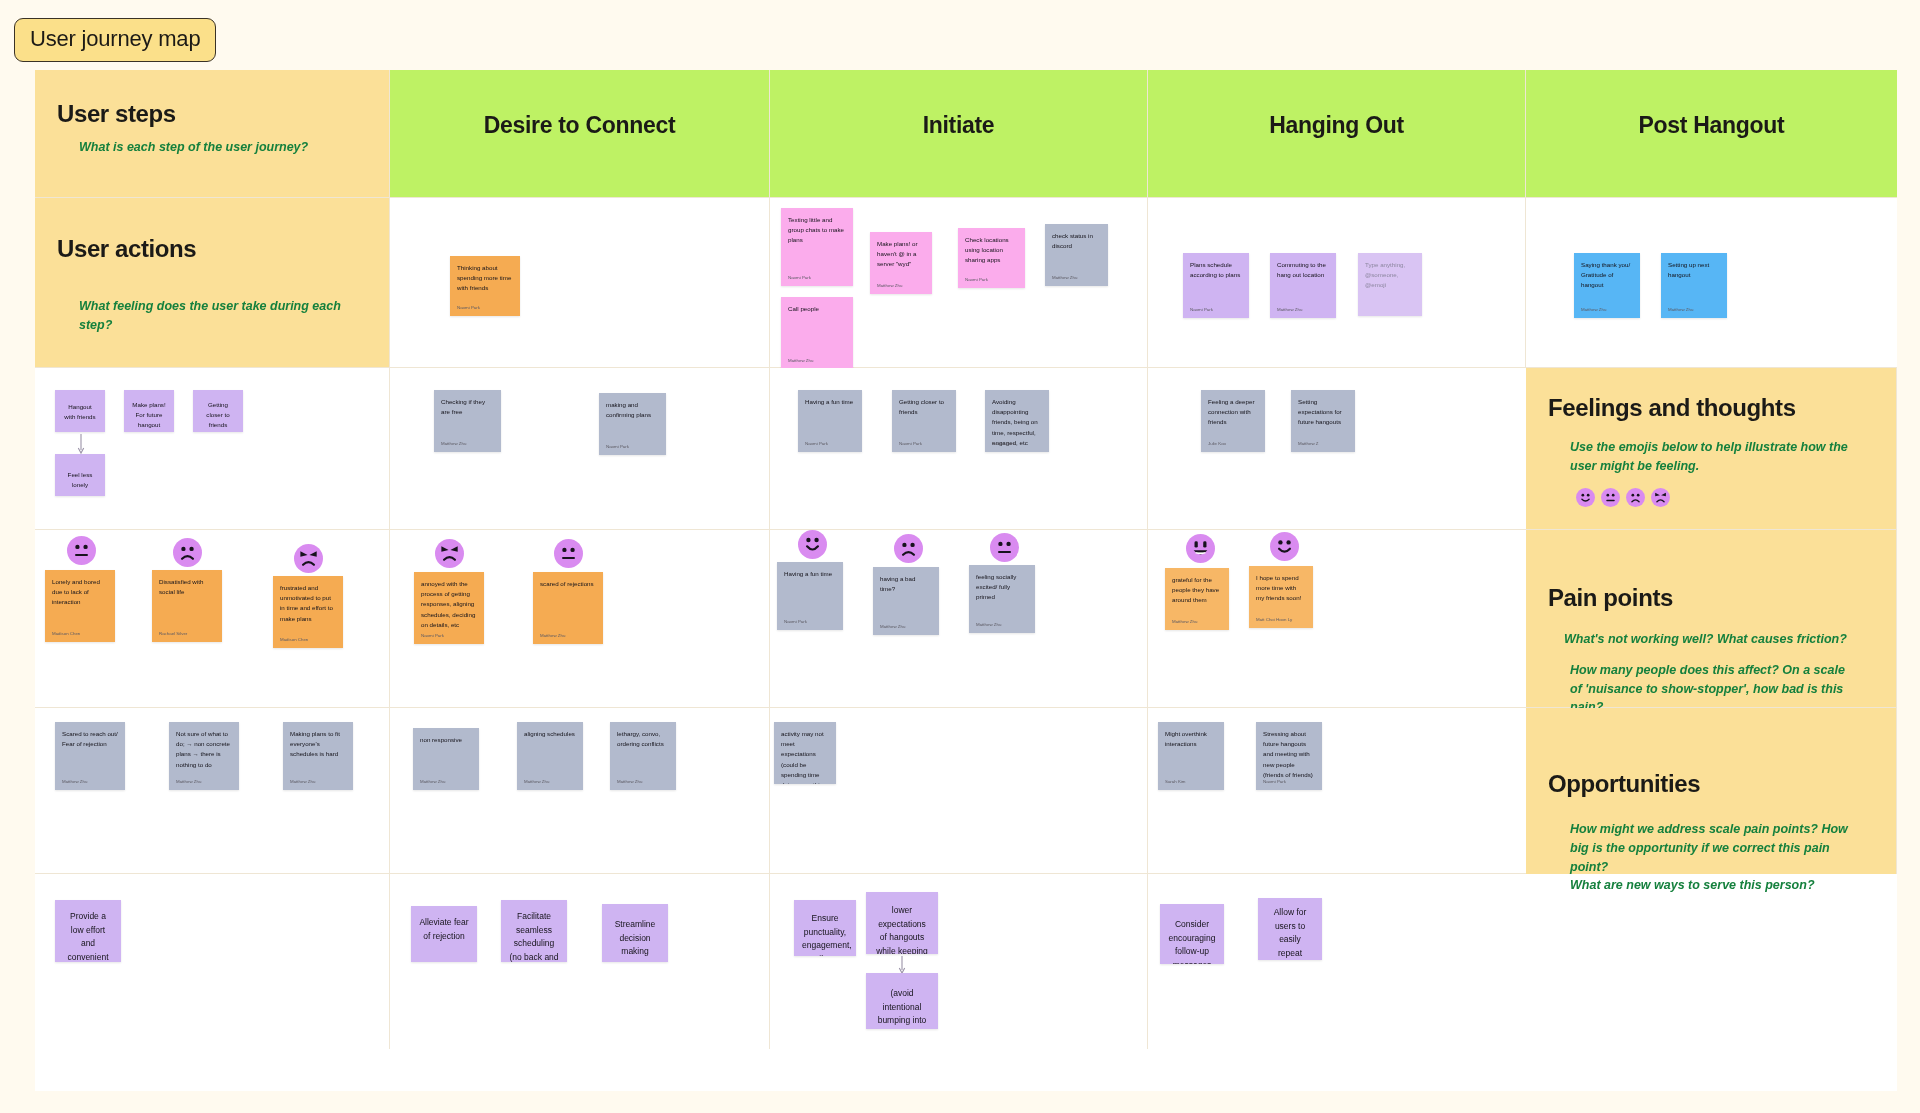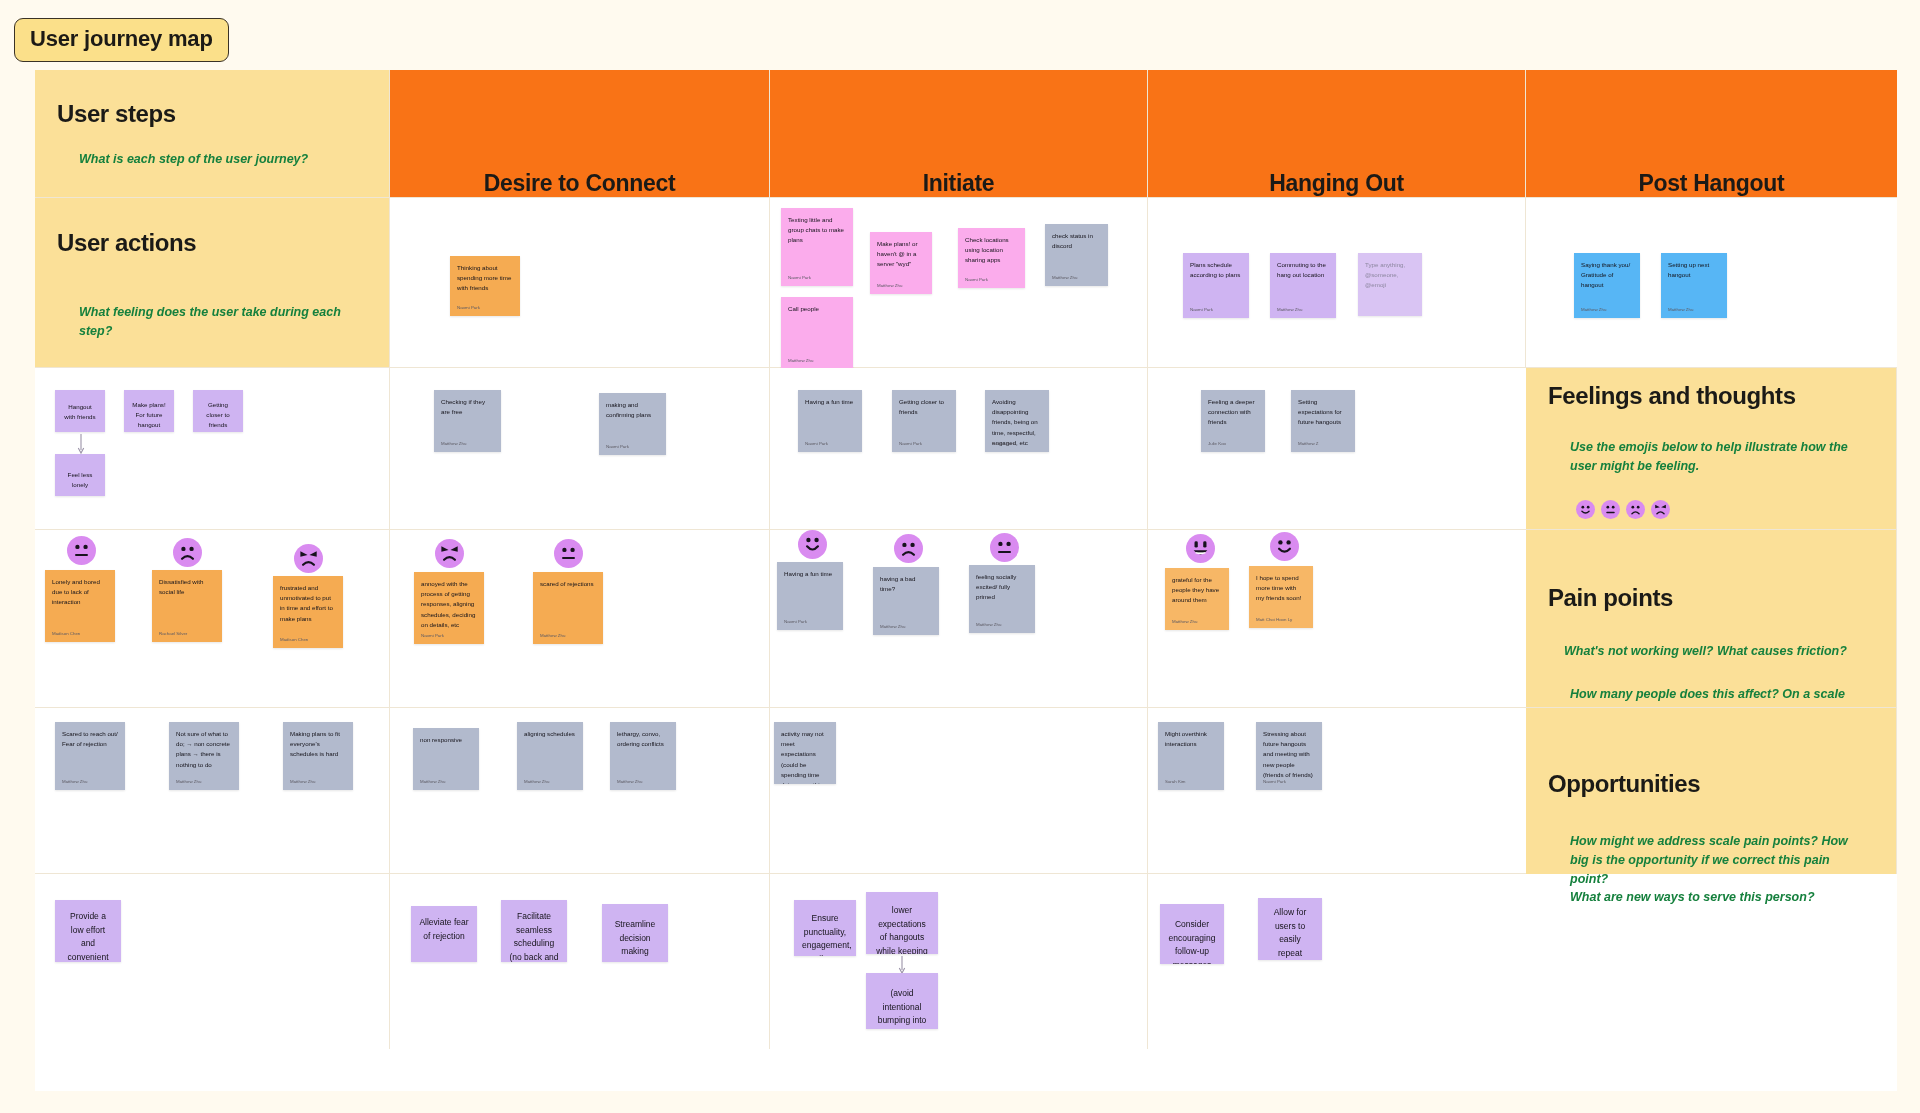--- a/index.html
+++ b/index.html
@@ -9,44 +9,44 @@
     font-family: "Liberation Sans", sans-serif;
     overflow: hidden;
   }
   .canvas { position: relative; width: 1920px; height: 1113px; background: #fffaef; }
 
   
   .title-chip {
     position: absolute; left: 14px; top: 18px;
     background: #fbe08a; border: 1.5px solid #3a3226;
     border-radius: 9px; padding: 7px 15px 9px;
-    font-size: 22px; font-weight: 700; color: #1c1a16;
+    font-size: 22px; font-weight: 400; color: #1c1a16;
     letter-spacing: -.2px;
   }
 
   
   .board {
     position: absolute; left: 35px; top: 70px;
     width: 1862px; height: 1021px;
     display: grid;
     grid-template-columns: 355px 380px 378px 378px 371px;
     grid-template-rows: 128px 170px 162px 178px 166px 175px;
     background: #fff;
   }
   .cell { position: relative; border-right: 1px solid #efe6d4; border-bottom: 1px solid #efe6d4; overflow: visible; }
   .cell.last-col { border-right: none; }
   .cell.last-row { border-bottom: none; }
 
   
   .hdr-left { background: #fbe098; }
-  .hdr-col  { background: #f97316; display: flex; align-items: flex-end; justify-content: center; padding-top: 42px; }
+  .hdr-col  { background: #bef264; display: flex; align-items: flex-start; justify-content: center; padding-top: 42px; }
   .hdr-col-label { font-size: 23px; font-weight: 700; color: #1b1a17; letter-spacing: -.3px; }
 
   
-  .rowlab { background: #fbe098; padding: 22px 22px 18px 22px; display: flex; flex-direction: column; gap: 12px; }
+  .rowlab { background: #fbe098; padding: 22px 22px 18px 22px; display: flex; flex-direction: column; }
   .rowlab-title { font-size: 24px; font-weight: 700; color: #1b1a17; letter-spacing: -.4px; }
   .rowlab-sub { font-size: 12.5px; font-style: italic; font-weight: 600; color: #15803d; line-height: 1.5; margin-top: 4px; }
   .rowlab-sub + .rowlab-sub { margin-top: 12px; }
   .rowlab.v-center { justify-content: center; }
   .emoji-palette { display: flex; gap: 6px; margin-top: 12px; margin-left: 28px; }
 
   
   .body-cell { background: #ffffff; }
 
   

